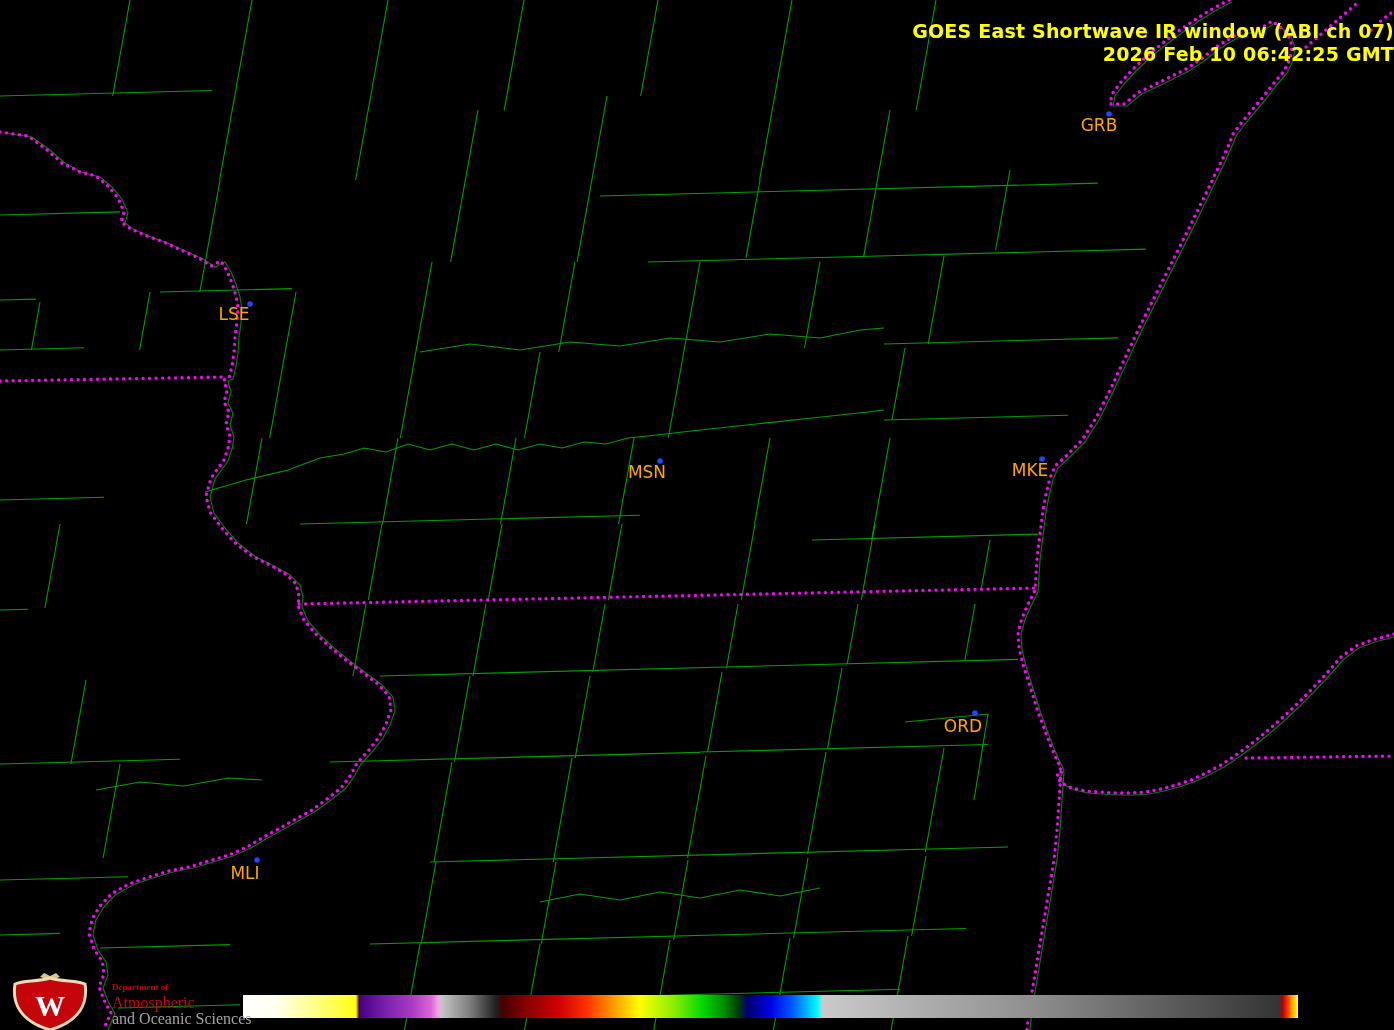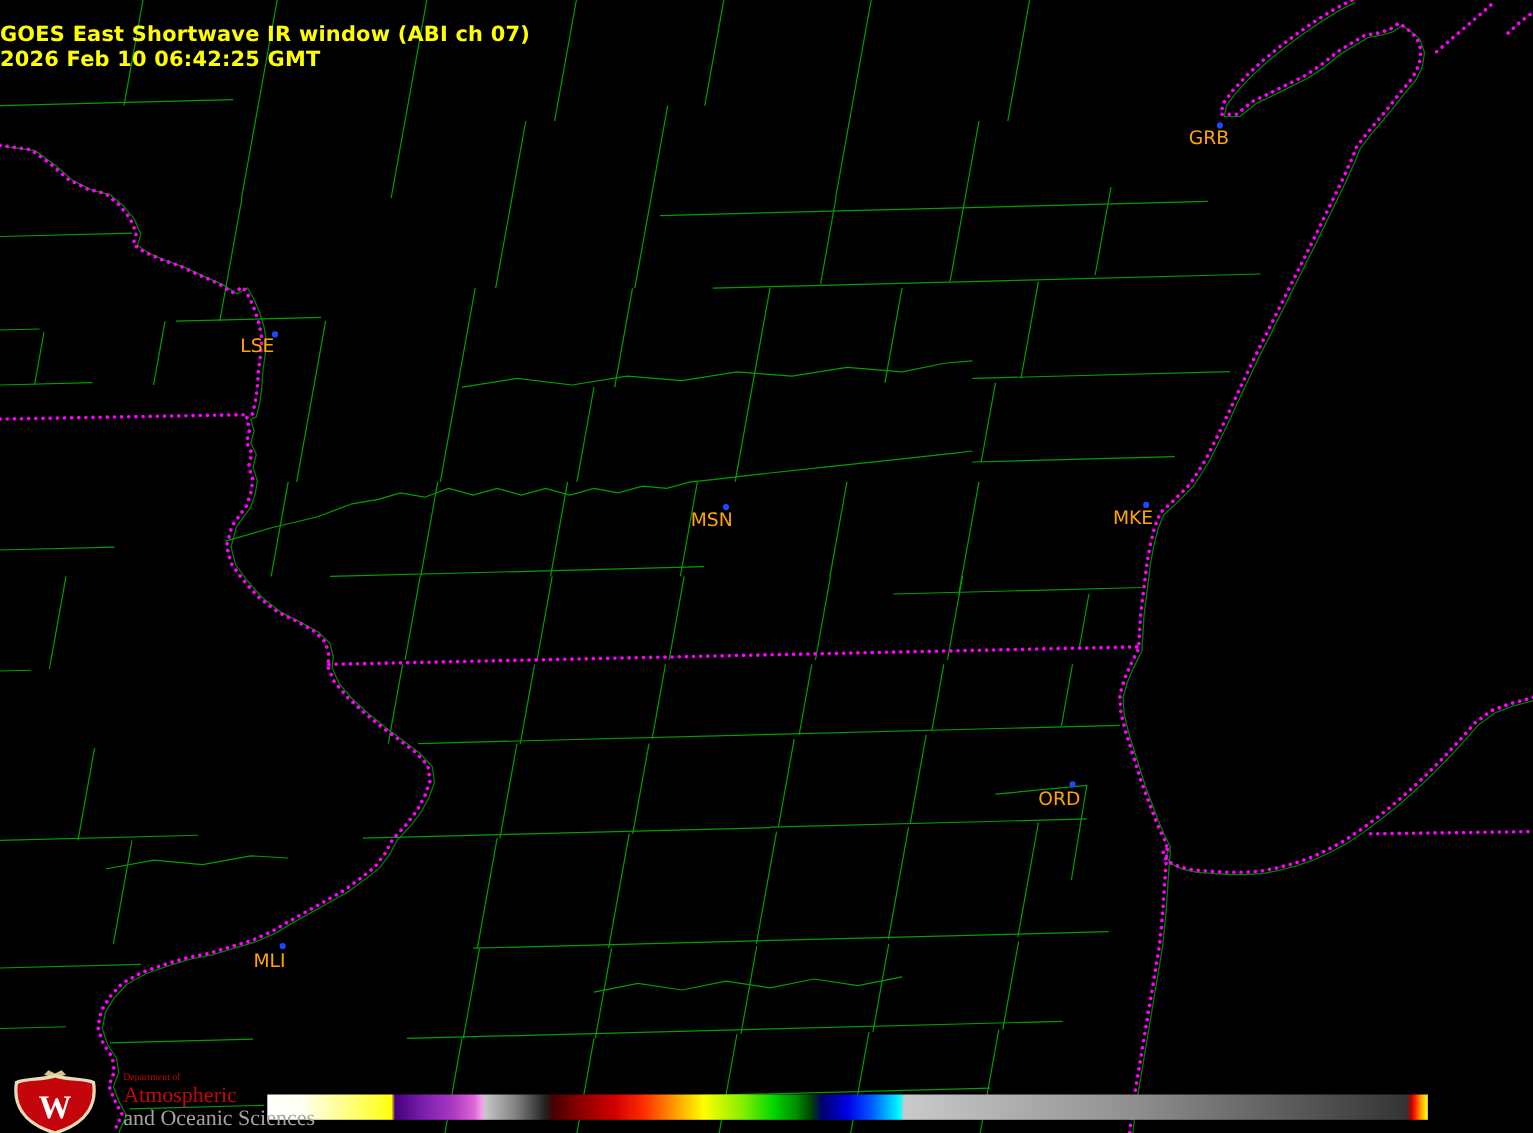--- a/index.html
+++ b/index.html
@@ -1,26 +1,26 @@
 <!DOCTYPE html>
 <html><head>
 <meta charset="utf-8">
 <style>
   html,body{margin:0;padding:0;background:#000;}
   .stage{position:relative;width:1394px;height:1030px;background:#000;overflow:hidden;
          font-family:"DejaVu Sans","Liberation Sans",sans-serif;}
   #map{position:absolute;left:0;top:0;width:1394px;height:1030px;}
-  .title{position:absolute;left:0;top:20px;width:100%;text-align:left;
+  .title{position:absolute;left:0;top:20px;width:100%;text-align:right;
          color:#ffff00;font-weight:bold;font-size:19px;line-height:23px;letter-spacing:.2px;}
   #colorbar{position:absolute;left:243px;top:995px;width:1055px;height:23px;}
   .logo{position:absolute;left:4px;top:972px;display:flex;align-items:flex-end;}
   .logo-text{margin-left:16px;color:#c5050c;font-family:"Liberation Serif","DejaVu Serif",serif;
              line-height:1.04;padding-bottom:2px;}
-  .logo-text .dept{font-size:9px;font-weight:normal;margin-bottom:2px;}
-  .logo-text .nm{font-size:20px;font-family:Liberation Serif, serif;}
+  .logo-text .dept{font-size:9px;font-weight:bold;margin-bottom:2px;}
+  .logo-text .nm{font-size:16px;font-family:Liberation Serif, serif;}
   svg text.stn{font-size:17px;fill:#ffa500;}
 </style>
 </head>
 <body>
 
 <div class="stage">
 
   <svg id="map" viewBox="0 0 1394 1030">
     <g id="g-shore">
         <path d="M1229,0 L1212,9 L1196,19 L1180,30 L1164,42 L1148,55 L1134,68 L1121,82 L1112,94 L1110,104 L1124,104 L1139,92 L1154,85 L1170,77 L1186,69 L1201,59 L1216,47 L1229,39 L1241,32 L1253,30 L1263,27 L1272,21 L1280,27 L1288,34 L1292,46 L1290,59 L1284,71 L1273,84 L1263,97 L1252,110 L1242,122 L1233,134 L1230,142 L1222,160 L1210,185 L1193,220 L1175,256 L1157,292 L1140,326 L1124,360 L1110,390 L1096,418 L1082,440 L1066,456 L1055,466 L1050,478 L1046,494 L1043,510 L1041,526 L1039,542 L1037,558 L1036,574 L1035,590 L1028,604 L1022,618 L1018,632 L1019,648 L1023,664 L1028,680 L1033,696 L1038,712 L1044,728 L1050,744 L1056,758 L1061,768 L1057,776 L1061,783 L1072,788 L1085,791 L1099,792 L1114,793 L1130,793 L1146,792 L1161,789 L1176,785 L1191,780 L1206,773 L1221,765 L1236,755 L1251,744 L1266,732 L1281,719 L1296,705 L1311,690 L1326,674 L1341,657 L1356,646 L1372,640 L1387,636 L1394,634" fill="none" stroke="#007d00" stroke-width="1.2" transform="translate(3,2)"></path>

